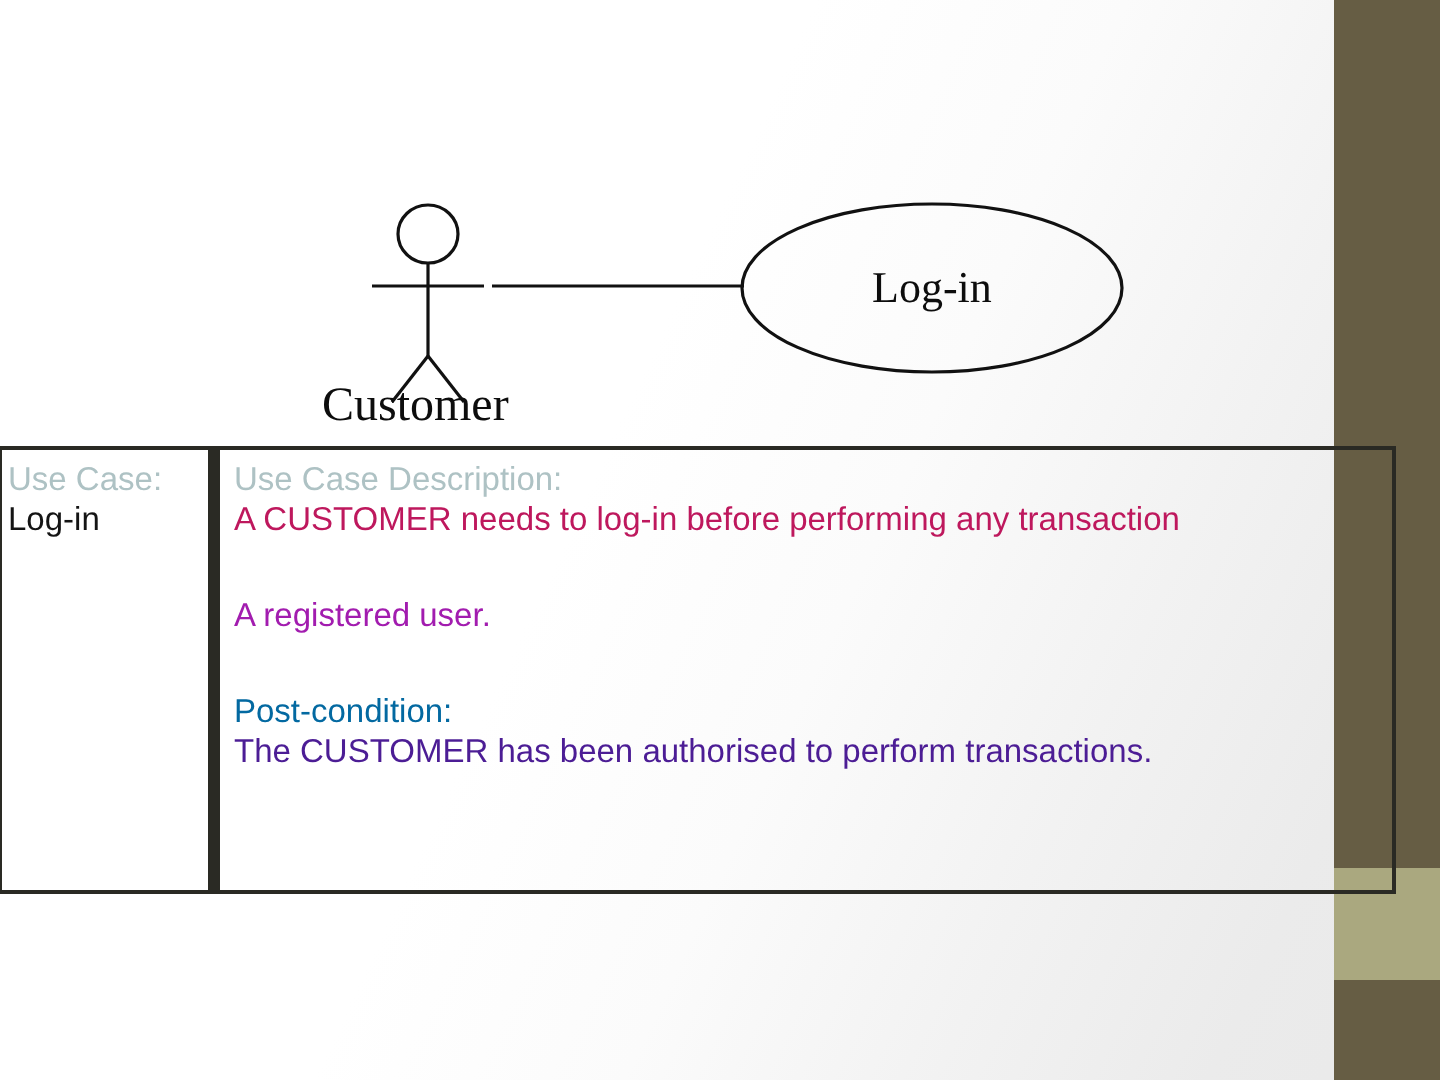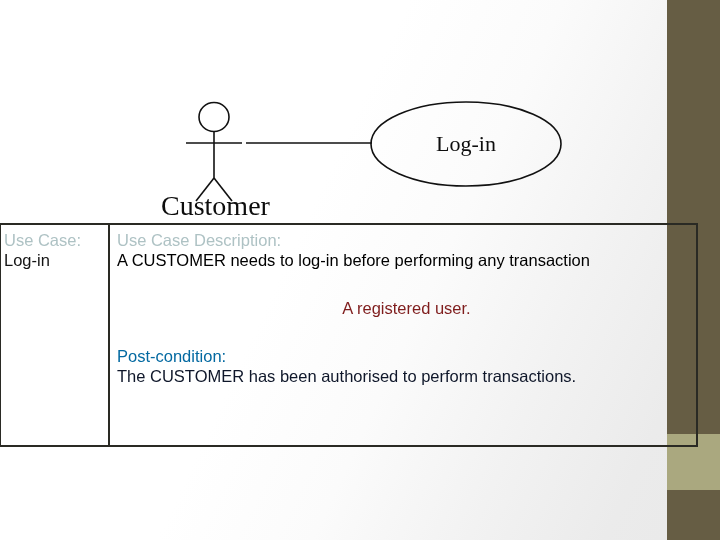--- a/index.html
+++ b/index.html
@@ -50,21 +50,21 @@
 
   .serif-label {
     position: absolute;
     font-family: "Liberation Serif", "DejaVu Serif", serif;
     color: #0d0d0d;
     white-space: nowrap;
   }
   #actor-label {
     left: 161px;
     top: 190px;
-    font-size: 28px;
+    font-size: 24px;
   }
   #usecase-label {
     left: 371px;
     top: 131px;
     width: 190px;
     text-align: center;
     font-size: 22px;
   }
 
   
@@ -81,21 +81,21 @@
   }
   #uc-table-inner {
     position: absolute;
     left: 0; top: 0;
     width: 100%; height: 100%;
     display: flex;
   }
   .uc-col-left {
     width: 109px;
     box-sizing: border-box;
-    border-right: 2px solid #22c55e;
+    border-right: 6px solid #22c55e;
     padding: 5px 0 0 3px;
   }
   .uc-col-right {
     flex: 1;
     box-sizing: border-box;
     padding: 5px 0 10px 7px;
     overflow: visible;
   }
   .uc-head {
     font-size: 16.5px;
@@ -151,28 +151,28 @@
     <div id="uc-table-inner">
 
       <div class="uc-col-left" style="border-right-color: rgb(42, 42, 36);">
         <div class="uc-head" style="color: rgb(174, 194, 196);">Use Case:</div>
         <div class="uc-body" style="color: rgb(20, 20, 20);">Log-in</div>
       </div>
 
       <div class="uc-col-right">
 
         <div class="uc-head" style="color: rgb(174, 194, 196);">Use Case Description:</div>
-        <div class="uc-body" style="color: #000000;">A CUSTOMER needs to log-in before performing any transaction</div>
+        <div class="uc-body" style="color: #be185d;">A CUSTOMER needs to log-in before performing any transaction</div>
 
         <div class="uc-gap"></div>
 
-        <div class="uc-body" style="color: #7f1d1d; text-align: center;">A registered user.</div>
+        <div class="uc-body" style="color: #a21caf;">A registered user.</div>
 
         <div class="uc-gap"></div>
 
         <div class="uc-head" style="color: #0369a1;">Post-condition:</div>
-        <div class="uc-body" style="color: #0f172a;">The CUSTOMER has been authorised to perform transactions.</div>
+        <div class="uc-body" style="color: #4c1d95;">The CUSTOMER has been authorised to perform transactions.</div>
 
       </div>
     </div>
   </div>
 
 </div>
 
 </body></html>

